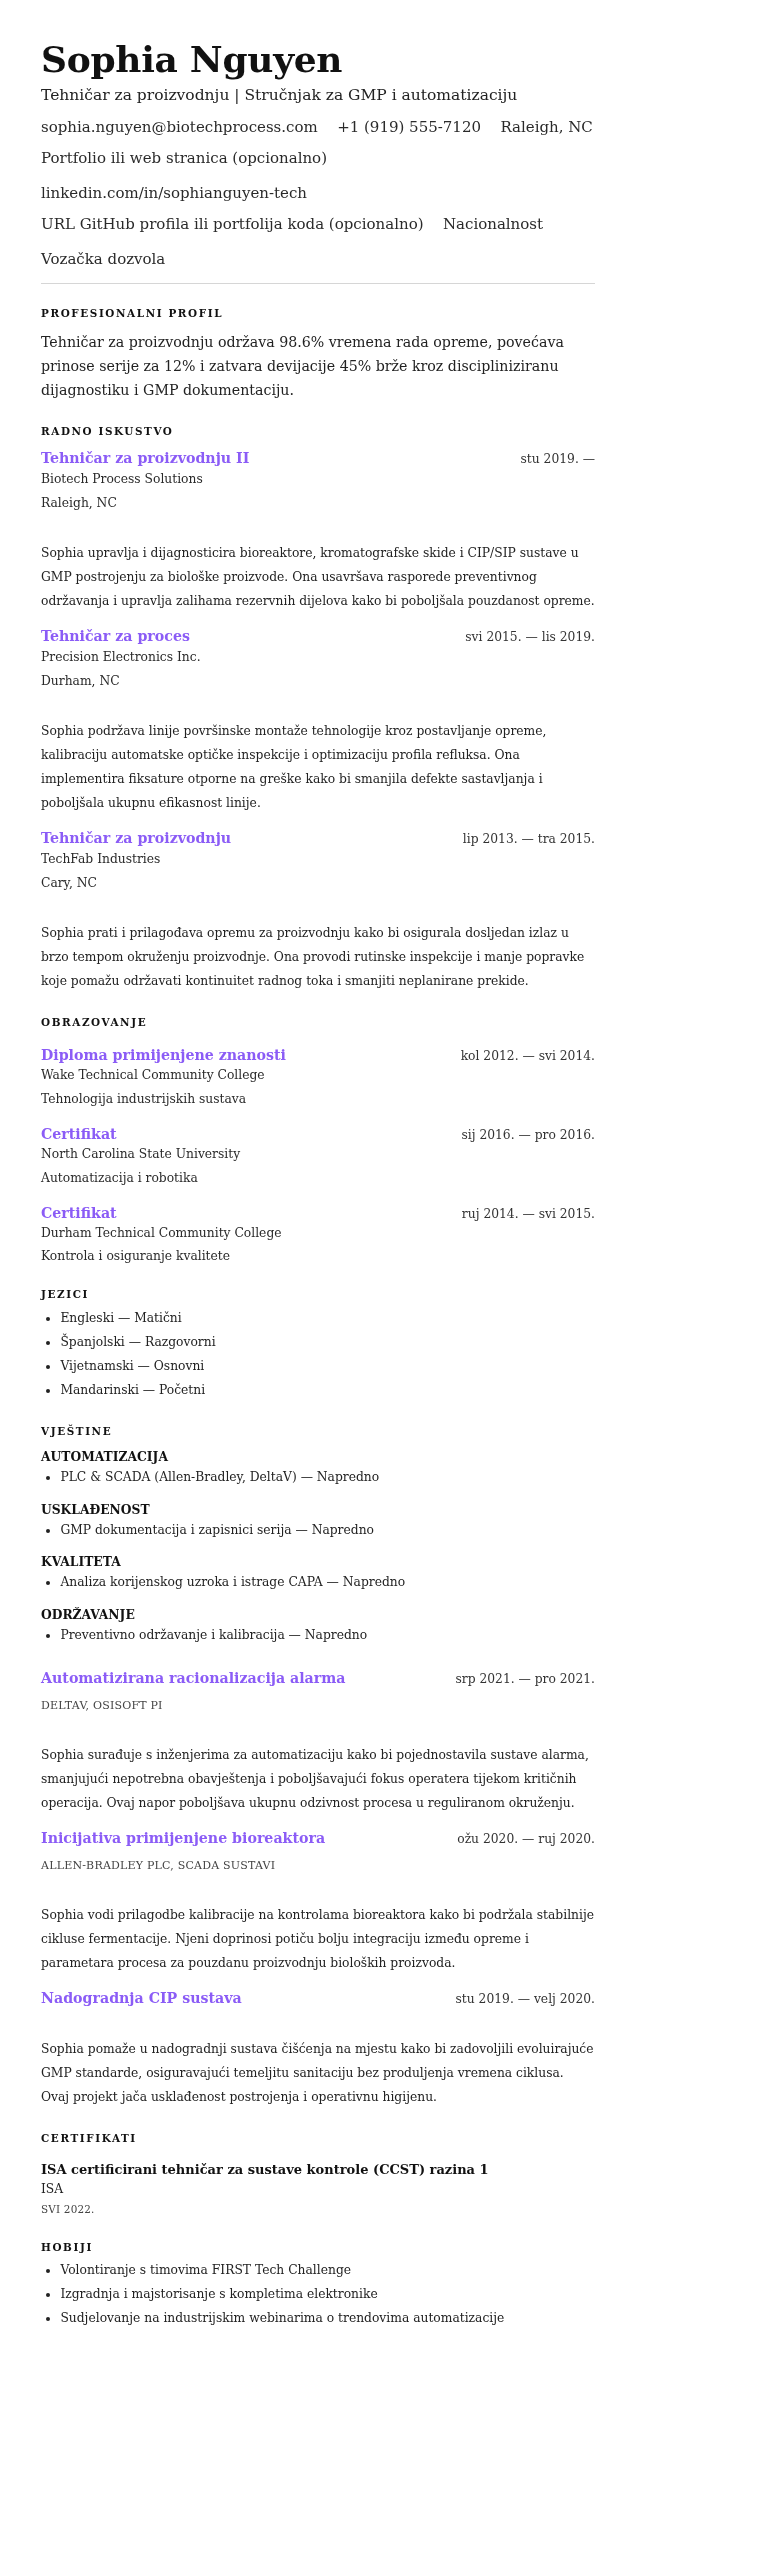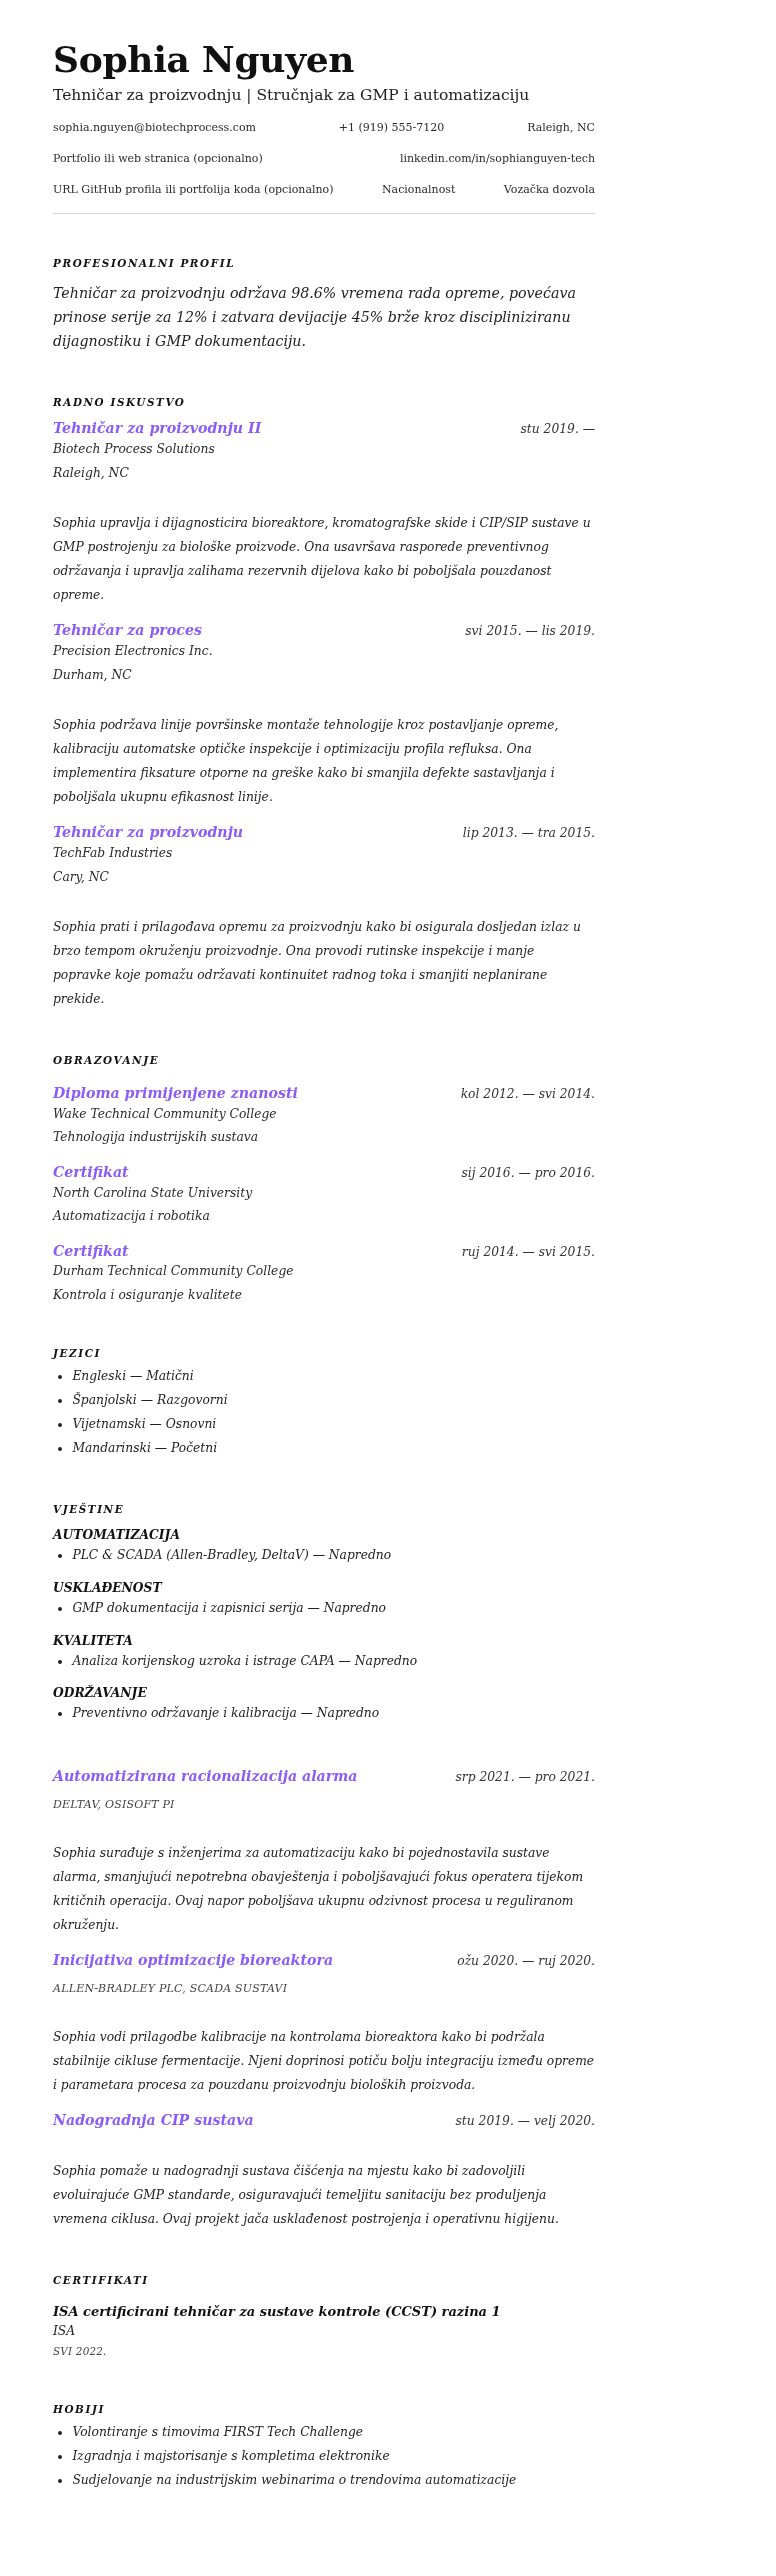--- a/index.html
+++ b/index.html
@@ -2,29 +2,29 @@
 <html style="font-size:10.4px"><head>
 <meta charset="utf-8">
 <style>
   html, body { margin: 0; padding: 0; background: #ffffff; }
   body {
     width: 776px;
     min-height: 2576px;
     font-family: "DejaVu Serif", serif;
     color: #1f1f1f;
   }
-  .page { padding: 38px 45px 26px 53px; box-sizing: border-box; width: 640px; }
+  .page { padding: 38px 45px 26px 41px; box-sizing: border-box; width: 640px; }
 
   .name { font-size: 36px; font-weight: bold; line-height: 43px; margin: 0; color: #111; letter-spacing: -0.3px; }
   .headline { font-size: 15.5px; line-height: 21px; margin: 3.9px 0 14.2px 0; color: #222; }
-  .contact-row { font-size: 11px; line-height: 15.5px; color: #2a2a2a; margin: 0 0 15.5px 0; display: flex; gap: 19.4px; flex-wrap: wrap; justify-content: space-between; }
+  .contact-row { font-size: 15px; line-height: 15.5px; color: #2a2a2a; margin: 0 0 15.5px 0; display: flex; gap: 19.4px; flex-wrap: wrap; }
   .contact-row span { white-space: nowrap; }
   .divider { border: none; border-top: 1.9px solid #d6d6d6; margin: 2.6px 0 0 0; height: 0; }
 
-  .section { margin-top: 42px; font-style: italic; }
+  .section { margin-top: 22px; }
   .section-title { font-size: 10.4px; font-weight: bold; letter-spacing: 1.6px; text-transform: uppercase; color: #111; margin: 0 0 10.4px 0; line-height: 14.2px; }
 
   .profile-text { font-size: 14.2px; line-height: 24px; color: #222; margin: 0; }
 
   .entry { margin-top: 14.2px; }
   .entry:first-of-type { margin-top: 0; }
   .entry-head { display: flex; justify-content: space-between; align-items: baseline; }
   .entry-title { font-size: 14.2px; font-weight: bold; line-height: 19.4px; color: #8b5cf6; }
   .entry-date { font-size: 12.3px; line-height: 18px; color: #333; white-space: nowrap; }
   .entry-sub { font-size: 12.3px; line-height: 18px; color: #2a2a2a; margin-top: 1.3px; }
@@ -189,21 +189,21 @@
       <div class="entry-head">
         <span class="entry-title">Automatizirana racionalizacija alarma</span>
         <span class="entry-date">srp 2021. — pro 2021.</span>
       </div>
       <div class="tech">DeltaV, OSIsoft PI</div>
       <p class="entry-desc">Sophia surađuje s inženjerima za automatizaciju kako bi pojednostavila sustave alarma, smanjujući nepotrebna obavještenja i poboljšavajući fokus operatera tijekom kritičnih operacija. Ovaj napor poboljšava ukupnu odzivnost procesa u reguliranom okruženju.</p>
     </div>
 
     <div class="entry">
       <div class="entry-head">
-        <span class="entry-title">Inicijativa optimizacije bioreaktora</span>
+        <span class="entry-title">Inicijativa primijenjene bioreaktora</span>
         <span class="entry-date">ožu 2020. — ruj 2020.</span>
       </div>
       <div class="tech">Allen-Bradley PLC, SCADA sustavi</div>
       <p class="entry-desc">Sophia vodi prilagodbe kalibracije na kontrolama bioreaktora kako bi podržala stabilnije cikluse fermentacije. Njeni doprinosi potiču bolju integraciju između opreme i parametara procesa za pouzdanu proizvodnju bioloških proizvoda.</p>
     </div>
 
     <div class="entry">
       <div class="entry-head">
         <span class="entry-title">Nadogradnja CIP sustava</span>
         <span class="entry-date">stu 2019. — velj 2020.</span>

